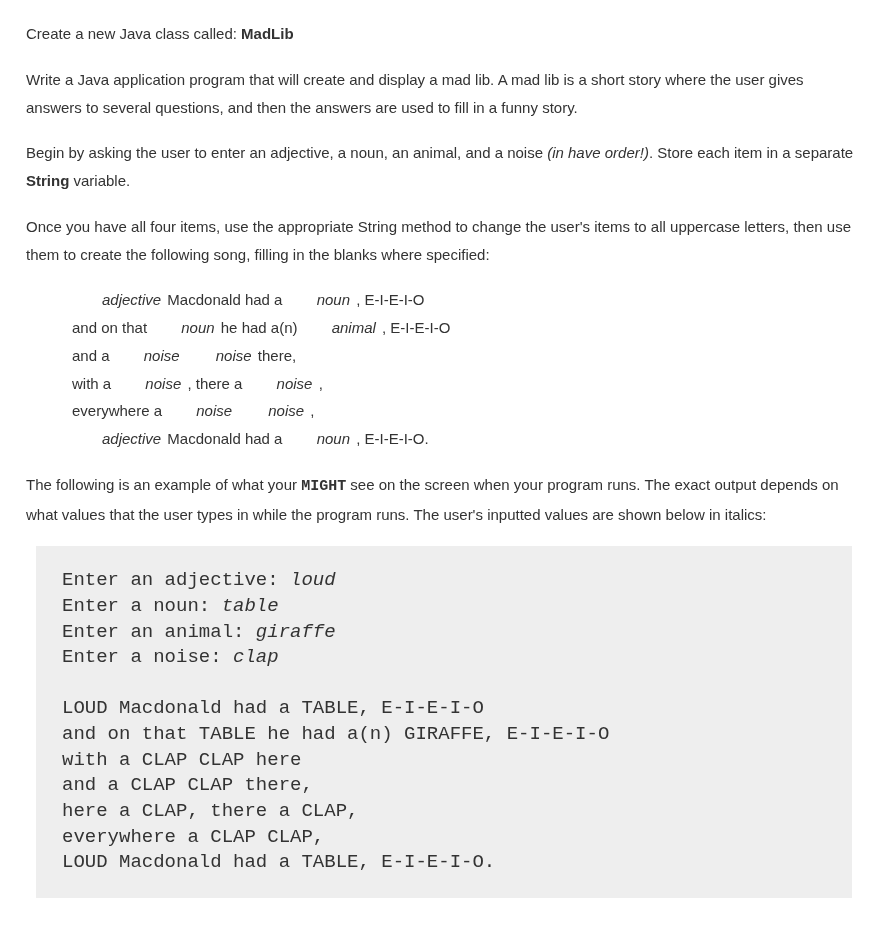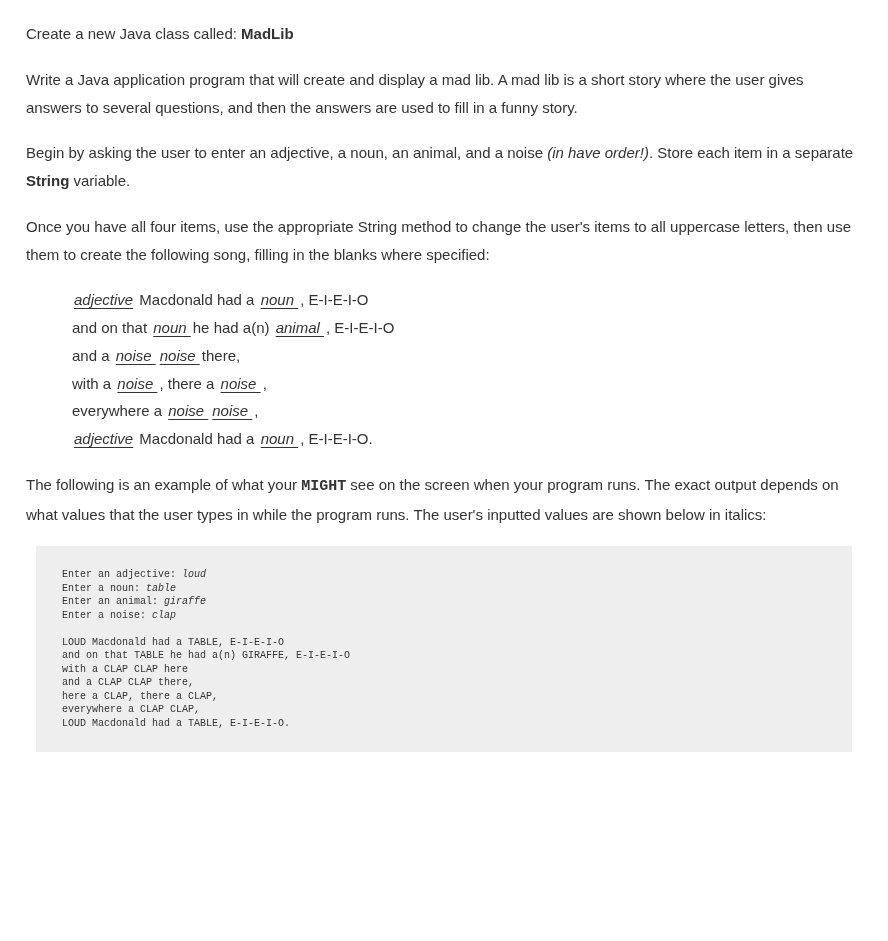--- a/index.html
+++ b/index.html
@@ -17,29 +17,29 @@
   }
   .bold { font-weight: bold; }
   .italic { font-style: italic; }
   .mono-bold { font-family: Liberation Mono, monospace; font-weight: bold; }
   .song-block {
     margin: 0 0 18px 46px;
     line-height: 1.85;
   }
   .blank {
     font-style: italic;
-    text-decoration: underline;
     text-underline-offset: 3px;
     padding: 0 2px;
+    margin-left: 28px;
   }
   .code-block {
     background: #eeeeee;
     padding: 22px 26px;
     font-family: "Courier New", Courier, monospace;
-    font-size: 10px;
+    font-size: 19px;
     line-height: 1.35;
     white-space: pre;
     margin: 10px 10px 0 10px;
   }
   .code-block .italic { font-style: italic; }
 </style>
 </head>
 <body>
 
 <p>

